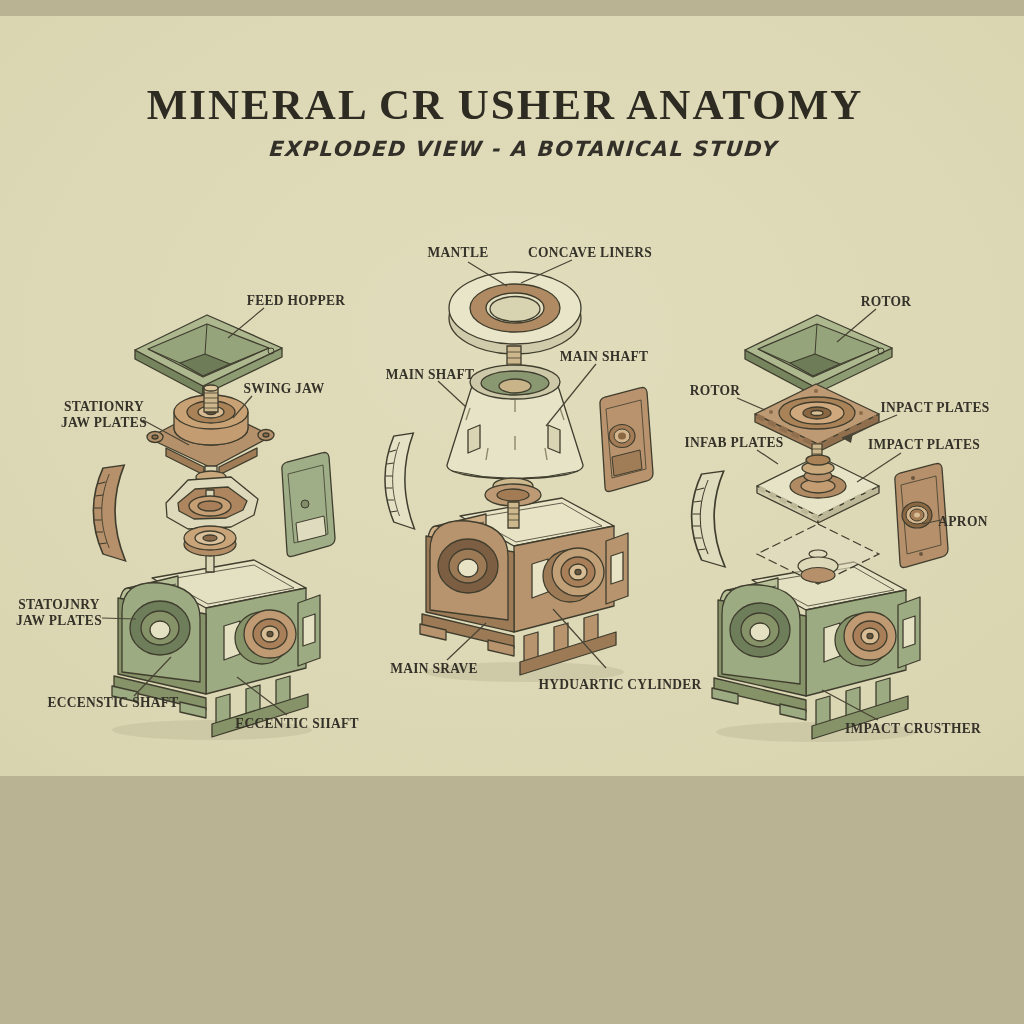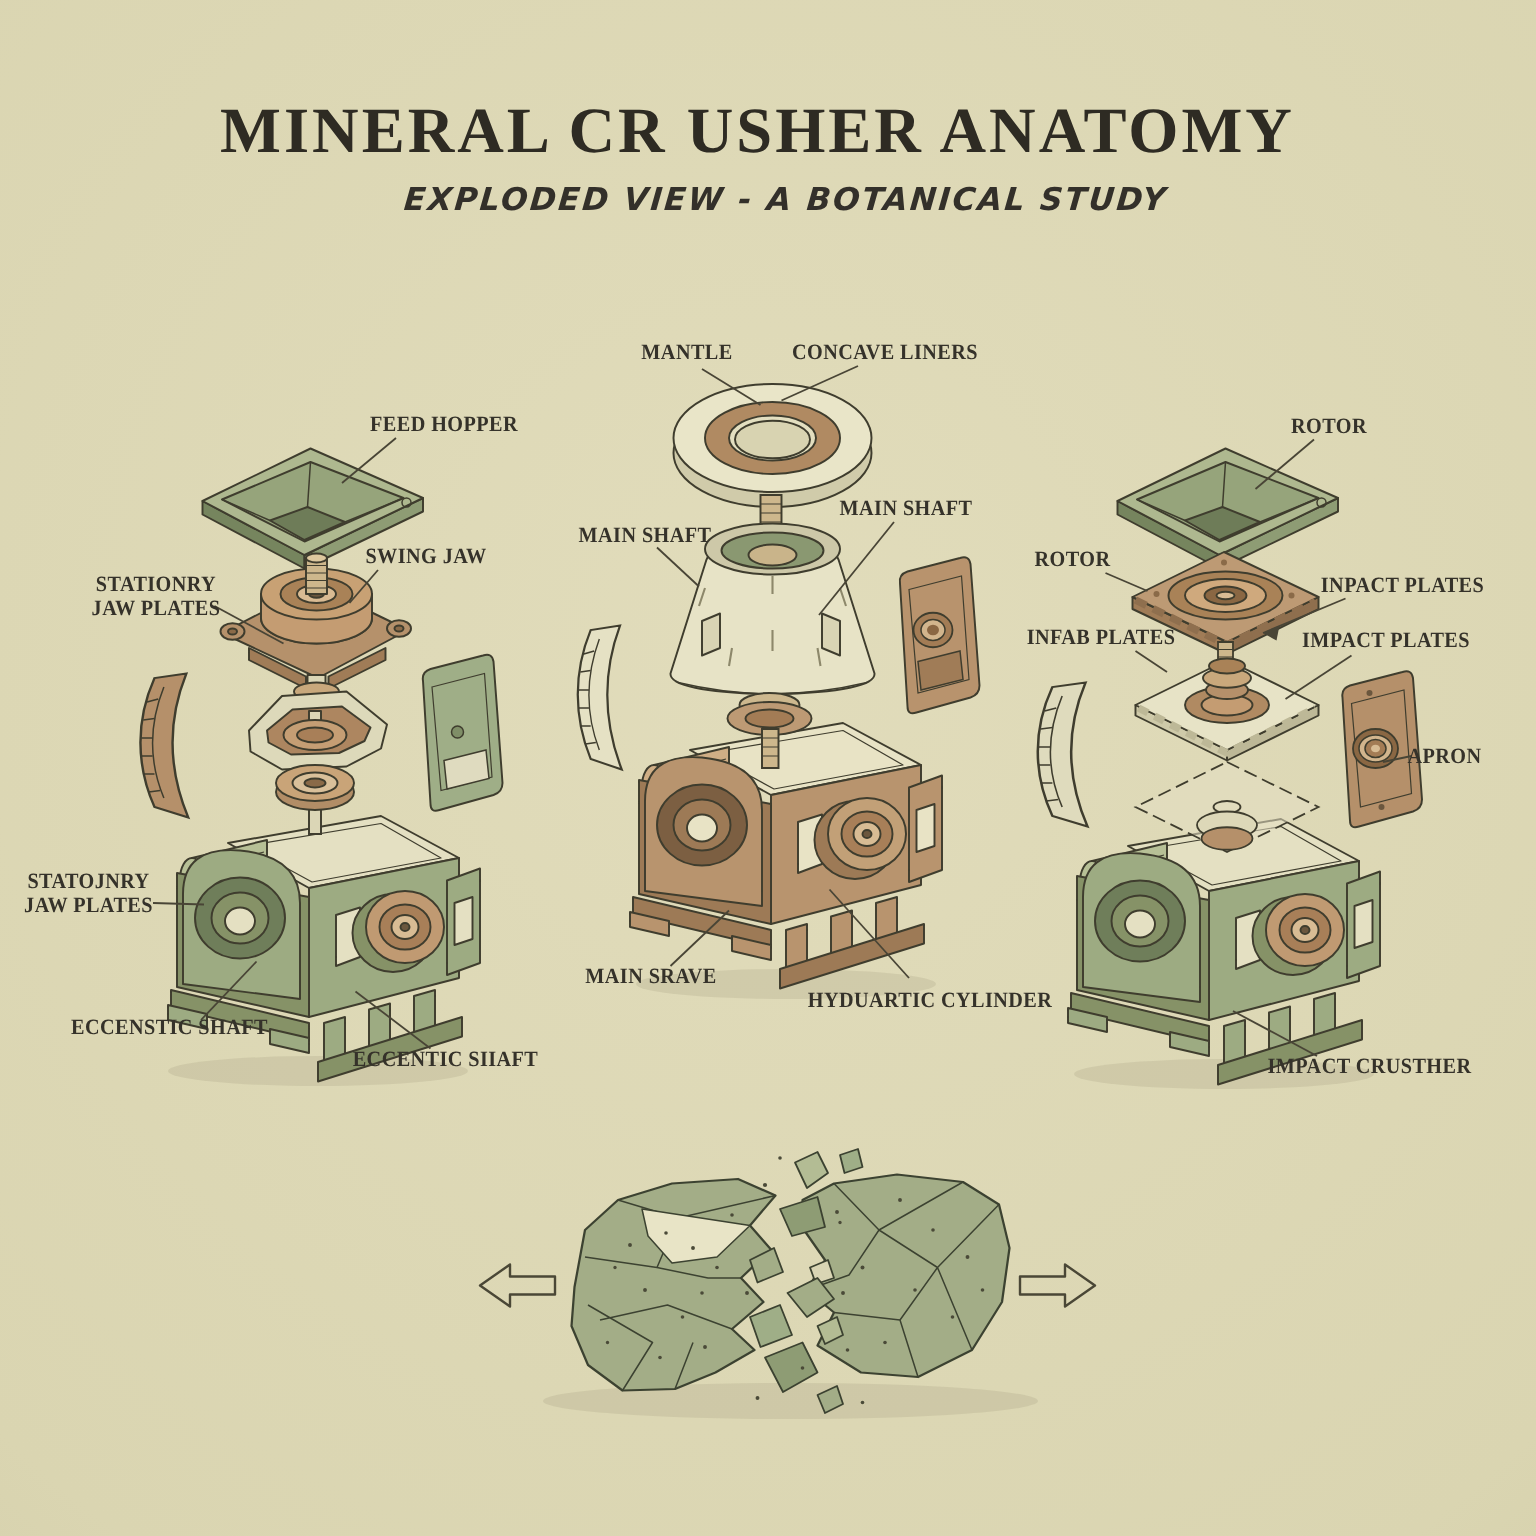--- a/index.html
+++ b/index.html
@@ -1,16 +1,16 @@
 <!DOCTYPE html>
 <html><head>
 <meta charset="utf-8">
 <style>
   html,body{margin:0;padding:0;background:#b9b394;}
-  .canvas{position:relative;width:1024px;height:1024px;margin:0 auto;overflow:hidden;
+  .canvas{position:relative;width:1024px;height:760px;margin:16px auto;overflow:hidden;
     background:radial-gradient(130% 130% at 50% 42%, #e1dcbb 0%, #dad5b1 55%, #c6c09b 100%);
     font-family:"Liberation Serif",serif;}
   svg.art{position:absolute;left:0;top:0;}
   .lbl{position:absolute;transform:translate(-50%,-50%) scaleX(.93);white-space:nowrap;
     font-size:14.5px;font-weight:700;letter-spacing:.3px;color:#35322a;
     font-family:"Liberation Serif",serif;}
   .lbl.two{text-align:center;line-height:16px;}
   .title{position:absolute;left:505px;top:88px;transform:translate(-50%,-50%);
     font-size:43px;font-weight:700;letter-spacing:2px;color:#2e2b23;white-space:nowrap;
     font-family:"Liberation Serif",serif;}

